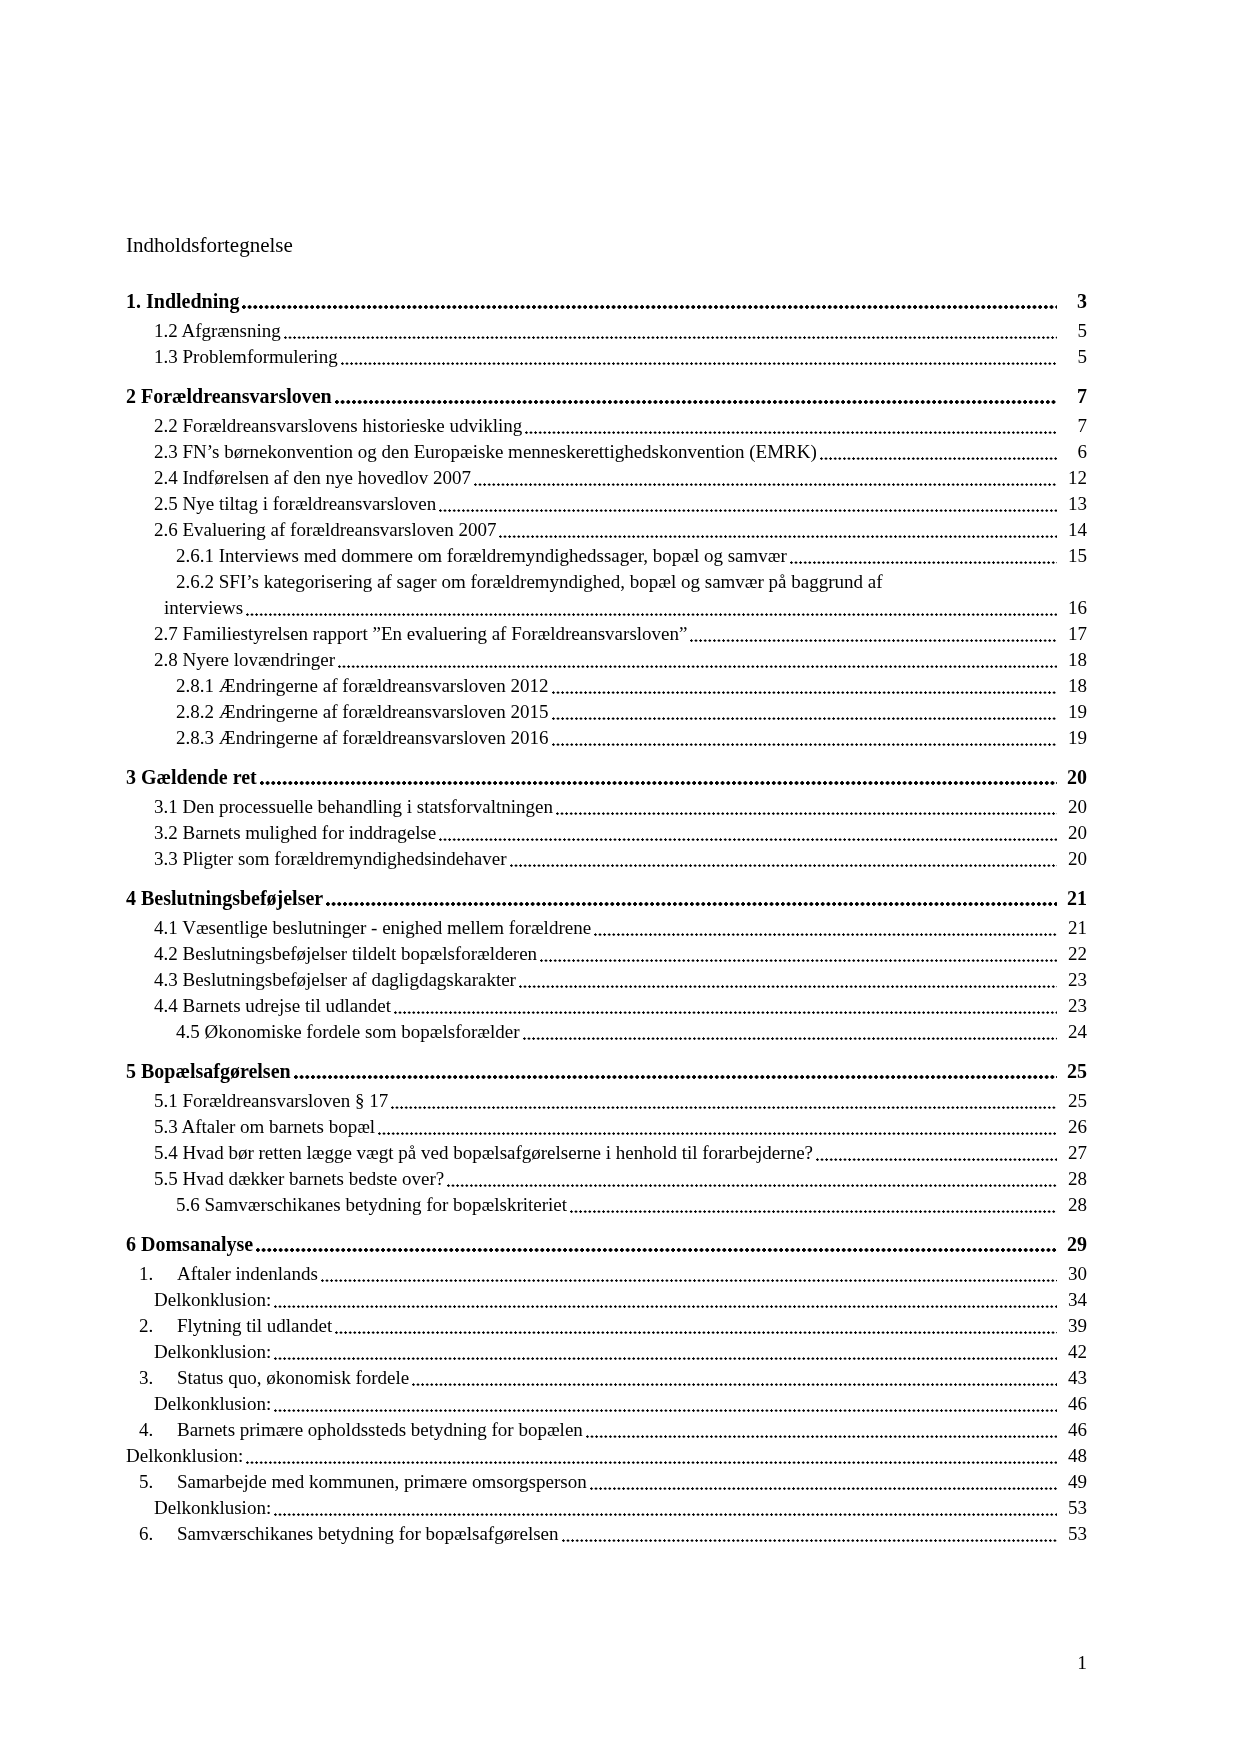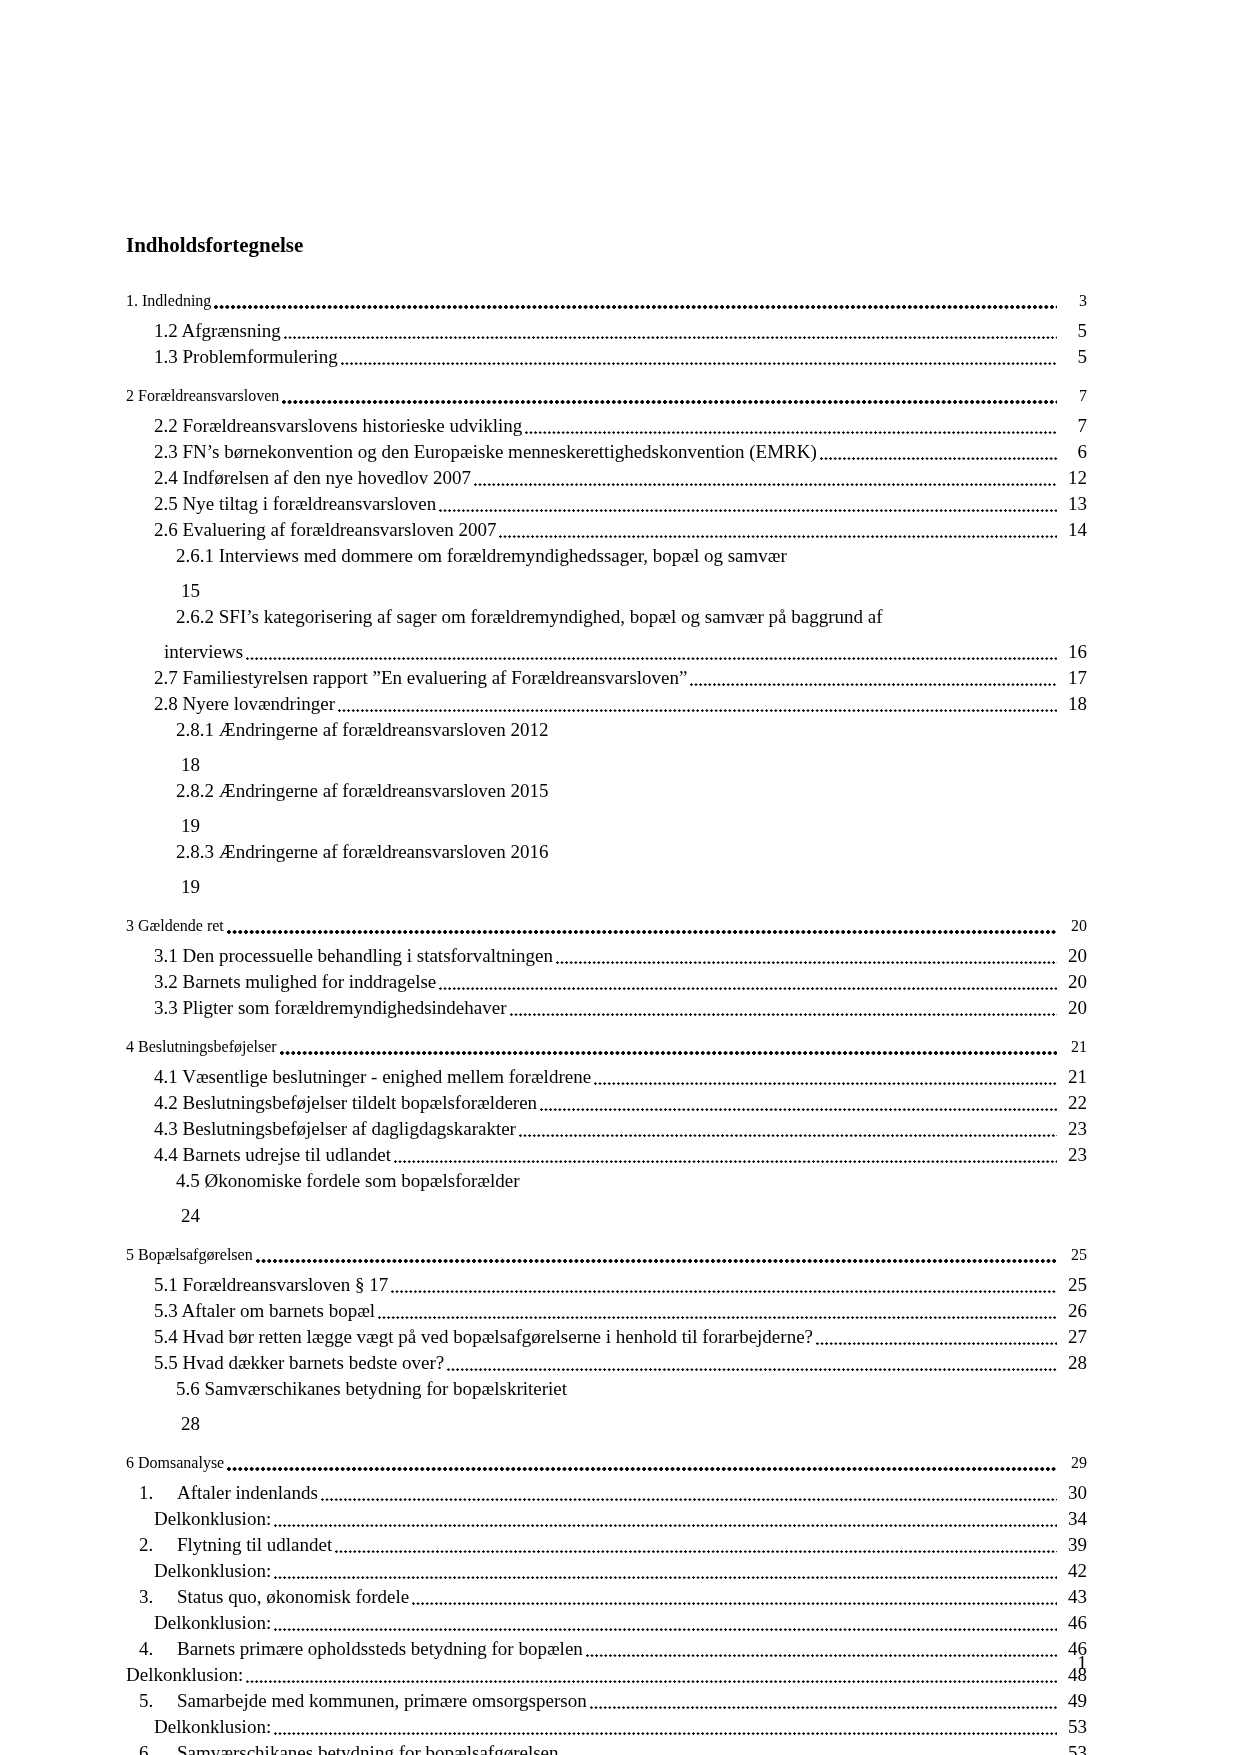--- a/index.html
+++ b/index.html
@@ -13,21 +13,21 @@
     position: relative;
     width: 1240px;
     height: 1755px;
     box-sizing: border-box;
     padding: 232px 153px 0 126px;
     background: #ffffff;
     overflow: hidden;
   }
   .title {
     font-size: 21px;
-    font-weight: bold;
+    font-weight: normal;
     line-height: 26px;
     margin: 0 0 30px 0;
   }
   .toc { width: 100%; }
   .row {
     display: flex;
     align-items: baseline;
     font-size: 19px;
     line-height: 26px;
     white-space: nowrap;
@@ -41,33 +41,33 @@
     background-image: radial-gradient(circle at 1.4px 2.6px, #000 1.05px, transparent 1.35px);
     background-size: 4.6px 4px;
     background-repeat: repeat-x;
   }
   .row .page-num {
     flex: 0 0 auto;
     min-width: 24px;
     text-align: right;
   }
   .row.chapter {
-    font-weight: normal;
-    font-size: 16px;
+    font-weight: bold;
+    font-size: 20px;
     margin-top: 13px;
     margin-bottom: 4px;
   }
   .row.chapter .leader {
     height: 5px;
     margin-bottom: 5px;
     background-image: radial-gradient(circle at 1.9px 3px, #000 1.55px, transparent 1.85px);
     background-size: 5.7px 5px;
   }
   .row.sub1 { padding-left: 28px; }
-  .row.sub2 { padding-left: 50px; flex-direction: column; }
+  .row.sub2 { padding-left: 50px; }
   .row.sub2wrap { padding-left: 38px; }
   .row.item { padding-left: 13px; }
   .row.item .num { flex: 0 0 38px; }
   .row.delk1 { padding-left: 28px; }
   .row.delk0 { padding-left: 0; }
   .row.no-leader .leader { background-image: none; }
   .row.no-leader .page-num { min-width: 0; }
   .footer-num {
     position: absolute;
     top: 1650px;

